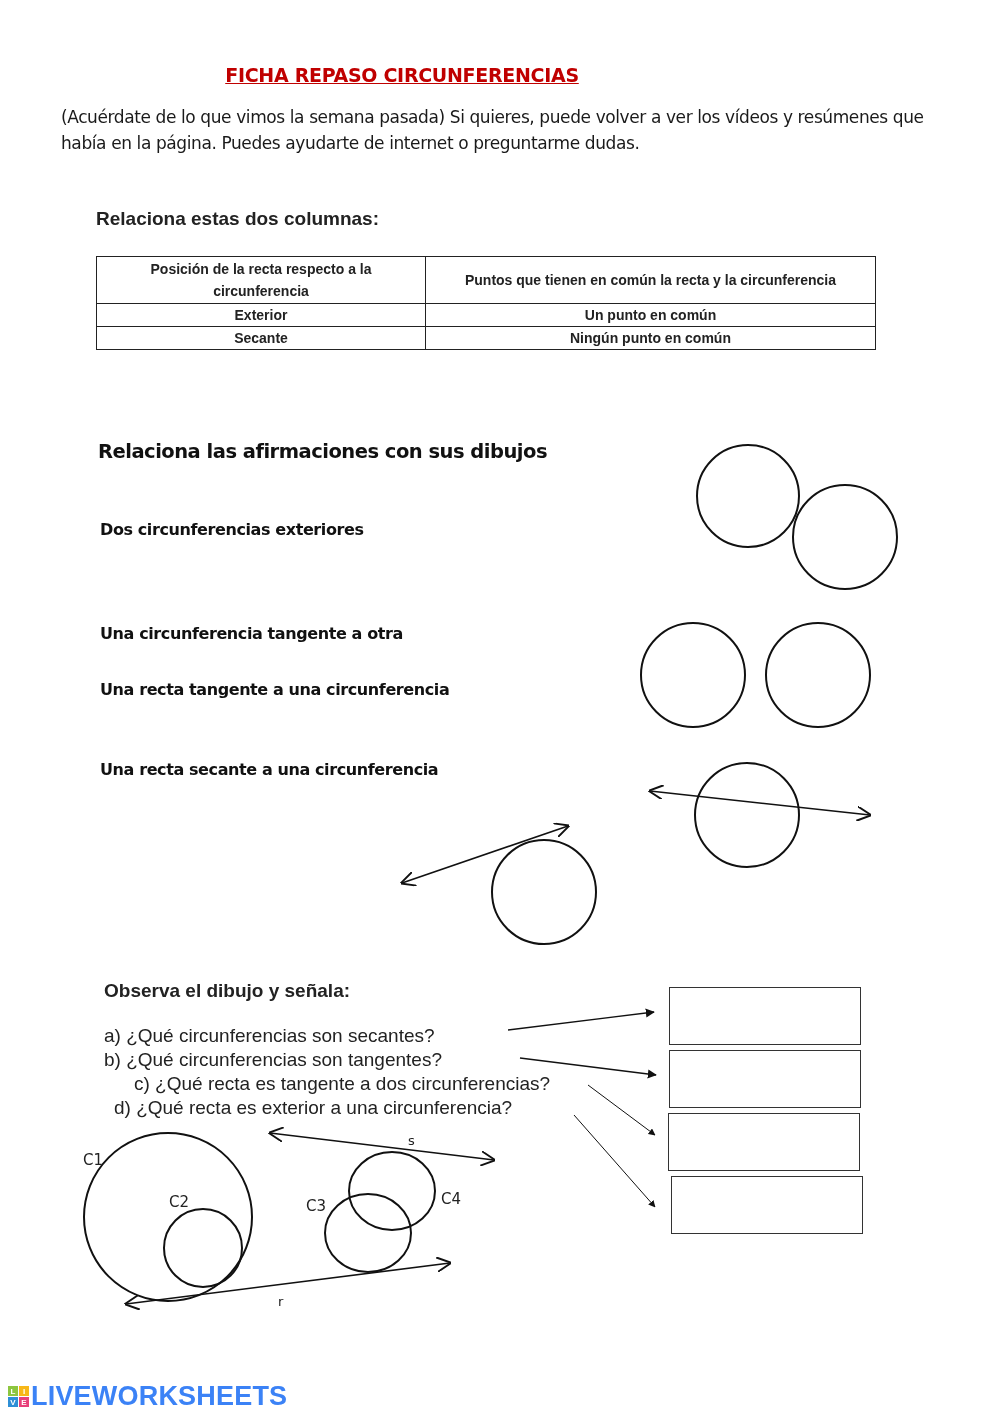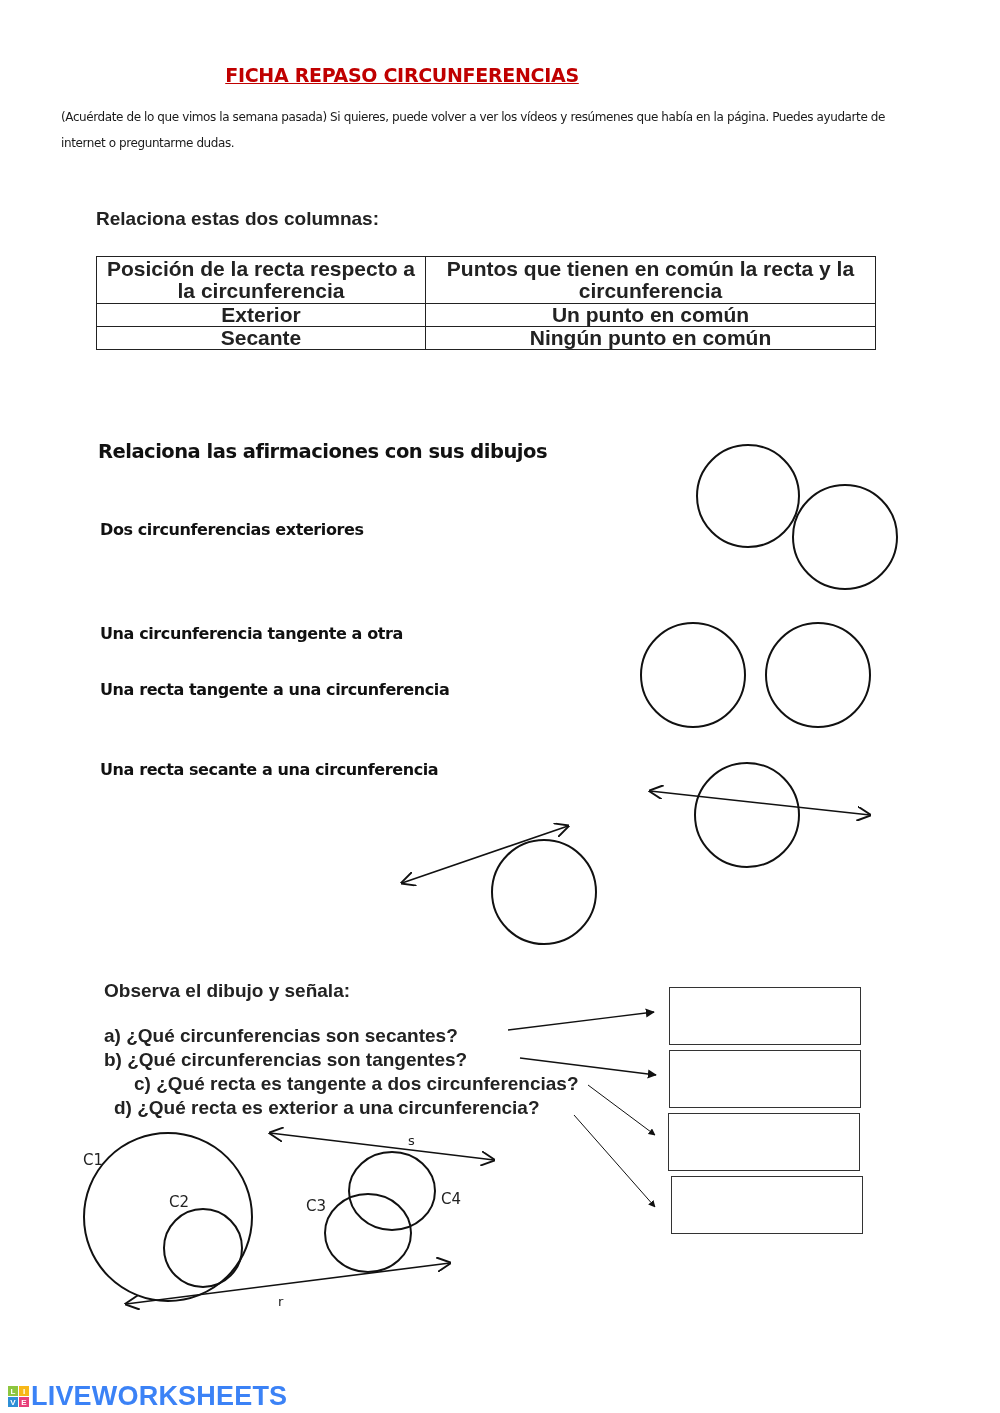--- a/index.html
+++ b/index.html
@@ -1,27 +1,27 @@
 <!DOCTYPE html>
 <html><head>
 <meta charset="utf-8">
 <style>
   html, body { margin:0; padding:0; background:#ffffff; }
   body { width:1000px; height:1413px; position:relative; overflow:hidden; font-family:"Liberation Sans", sans-serif; color:#111; }
   .abs { position:absolute; }
   .title { left:0; width:804px; top:64px; text-align:center; color:#c00000; font-weight:bold; font-size:19px; text-decoration:underline; font-family:"DejaVu Sans", sans-serif; letter-spacing:-0.3px; }
-  .intro { left:61px; top:104px; width:870px; font-size:12px; line-height:26px; font-family:"DejaVu Sans", sans-serif; letter-spacing:-0.4px; color:#1a1a1a; }
+  .intro { left:61px; top:104px; width:870px; font-size:17px; line-height:26px; font-family:"DejaVu Sans", sans-serif; letter-spacing:-0.4px; color:#1a1a1a; }
   .sec1 { left:96px; top:208px; font-size:19px; font-weight:bold; font-family:"Liberation Sans", sans-serif; color:#222; }
-  table.rel { position:absolute; left:96px; top:256px; width:780px; border-collapse:collapse; font-family:"Liberation Sans", sans-serif; font-weight:bold; font-size:21px; color:#222; }
+  table.rel { position:absolute; left:96px; top:256px; width:780px; border-collapse:collapse; font-family:"Liberation Sans", sans-serif; font-weight:bold; font-size:14px; color:#222; }
   table.rel td { border:1.5px solid #222; text-align:center; padding:0 4px; line-height:22px; }
   table.rel td.c1 { width:320px; }
   .sec2 { left:98px; top:440px; font-size:19.5px; font-weight:bold; font-family:"DejaVu Sans", sans-serif; letter-spacing:-0.5px; }
   .stmt { left:100px; font-size:16px; font-weight:bold; font-family:"DejaVu Sans", sans-serif; letter-spacing:-0.4px; }
   .sec3 { left:104px; top:980px; font-size:19px; font-weight:bold; font-family:"Liberation Sans", sans-serif; color:#222; }
-  .q { left:104px; font-size:19px; font-weight:bold; font-family:"Liberation Sans", sans-serif; color:#222; }
+  .q { left:104px; font-size:19px; font-weight:normal; font-family:"Liberation Sans", sans-serif; color:#222; }
   .ansbox { position:absolute; border:1.5px solid #333; background:#fff; }
   .lbl { font-size:15px; font-family:"DejaVu Sans", sans-serif; color:#222; }
   .logo { left:8px; top:1381px; display:flex; align-items:center; }
   .logo-grid { display:grid; grid-template-columns:10px 10px; grid-template-rows:10px 10px; gap:1px; margin-right:2px; }
   .logo-grid span { display:flex; align-items:center; justify-content:center; font-size:8px; font-weight:bold; color:#fff; font-family:"Liberation Sans", sans-serif; }
   .logo-text { font-family:"Liberation Sans", sans-serif; font-weight:bold; font-size:27px; color:#3b82f6; letter-spacing:0.2px; }
   svg.draw { position:absolute; left:0; top:0; }
 </style>
 </head>
 <body>

